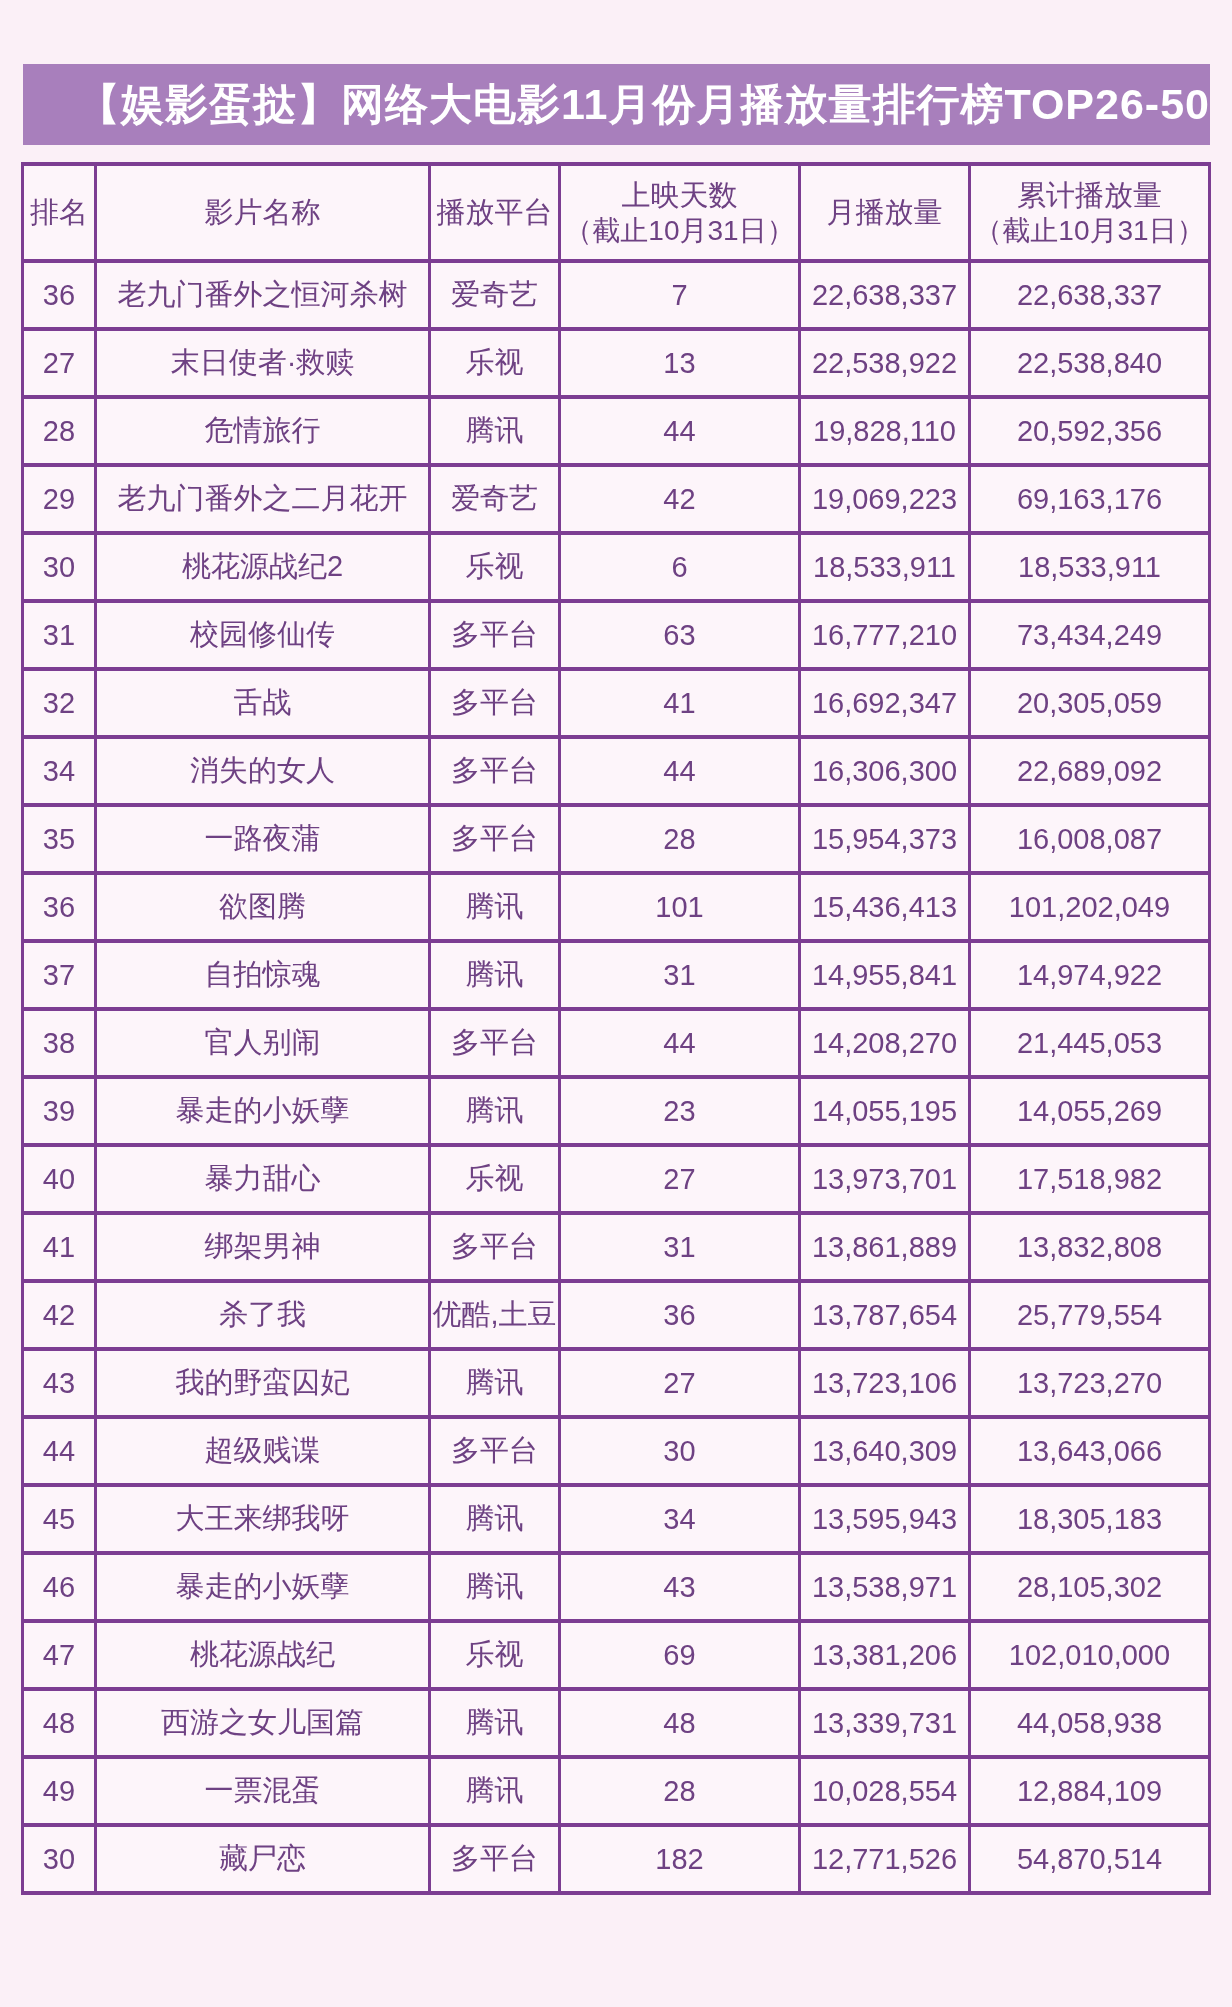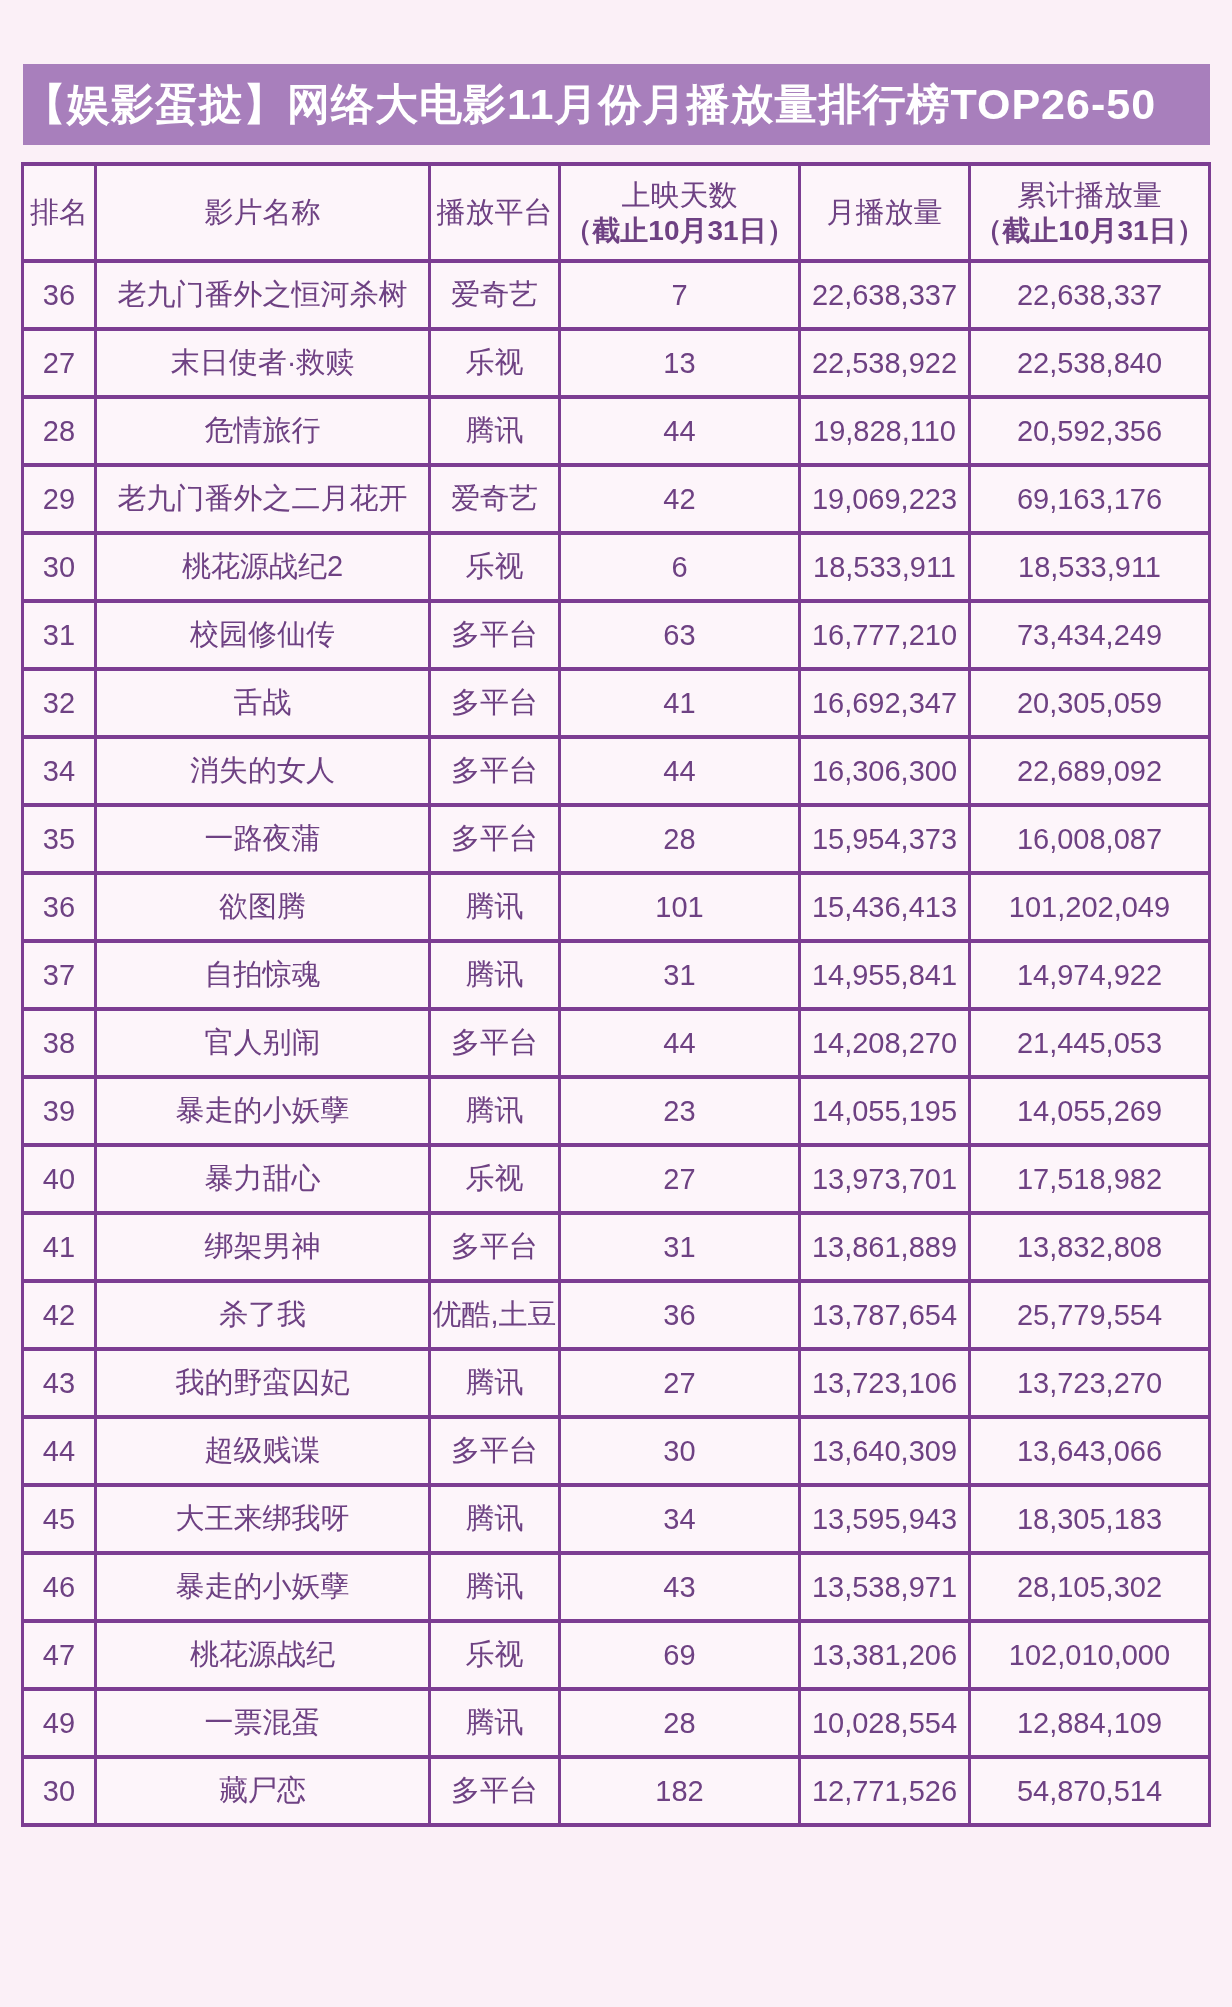--- a/index.html
+++ b/index.html
@@ -17,21 +17,21 @@
   }
   .banner {
     position: absolute;
     left: 23px;
     top: 64px;
     width: 1187px;
     height: 81px;
     background: #a87fbc;
     display: flex;
     align-items: center;
-    justify-content: flex-start;
+    justify-content: flex-end;
   }
   .banner-title {
     color: #ffffff;
     font-size: 43px;
     font-weight: bold;
     letter-spacing: 1px;
     white-space: nowrap;
   }
   table.rank-table {
     position: absolute;
@@ -57,21 +57,21 @@
   .rank-table th {
     height: 93px;
     font-size: 29px;
     font-weight: normal;
     line-height: 1.25;
   }
   .rank-table td {
     height: 64px;
     font-size: 29px;
   }
-  .col-sub { font-size: 28px; font-weight: bold; }
+  .col-sub { font-size: 28px; }
 </style>
 </head>
 <body>
 
 <div class="page">
 
   <div class="banner">
     <div class="banner-title">【娱影蛋挞】网络大电影11月份月播放量排行榜TOP26-50</div>
   </div>
 
@@ -271,20 +271,28 @@
         </tr>
         <tr>
           <td>47</td>
           <td>桃花源战纪</td>
           <td>乐视</td>
           <td>69</td>
           <td>13,381,206</td>
           <td>102,010,000</td>
         </tr>
         <tr>
+          <td>48</td>
+          <td>西游之女儿国篇</td>
+          <td>腾讯</td>
+          <td>48</td>
+          <td>13,339,731</td>
+          <td>44,058,938</td>
+        </tr>
+        <tr>
           <td>49</td>
           <td>一票混蛋</td>
           <td>腾讯</td>
           <td>28</td>
           <td>10,028,554</td>
           <td>12,884,109</td>
         </tr>
         <tr>
           <td>30</td>
           <td>藏尸恋</td>

